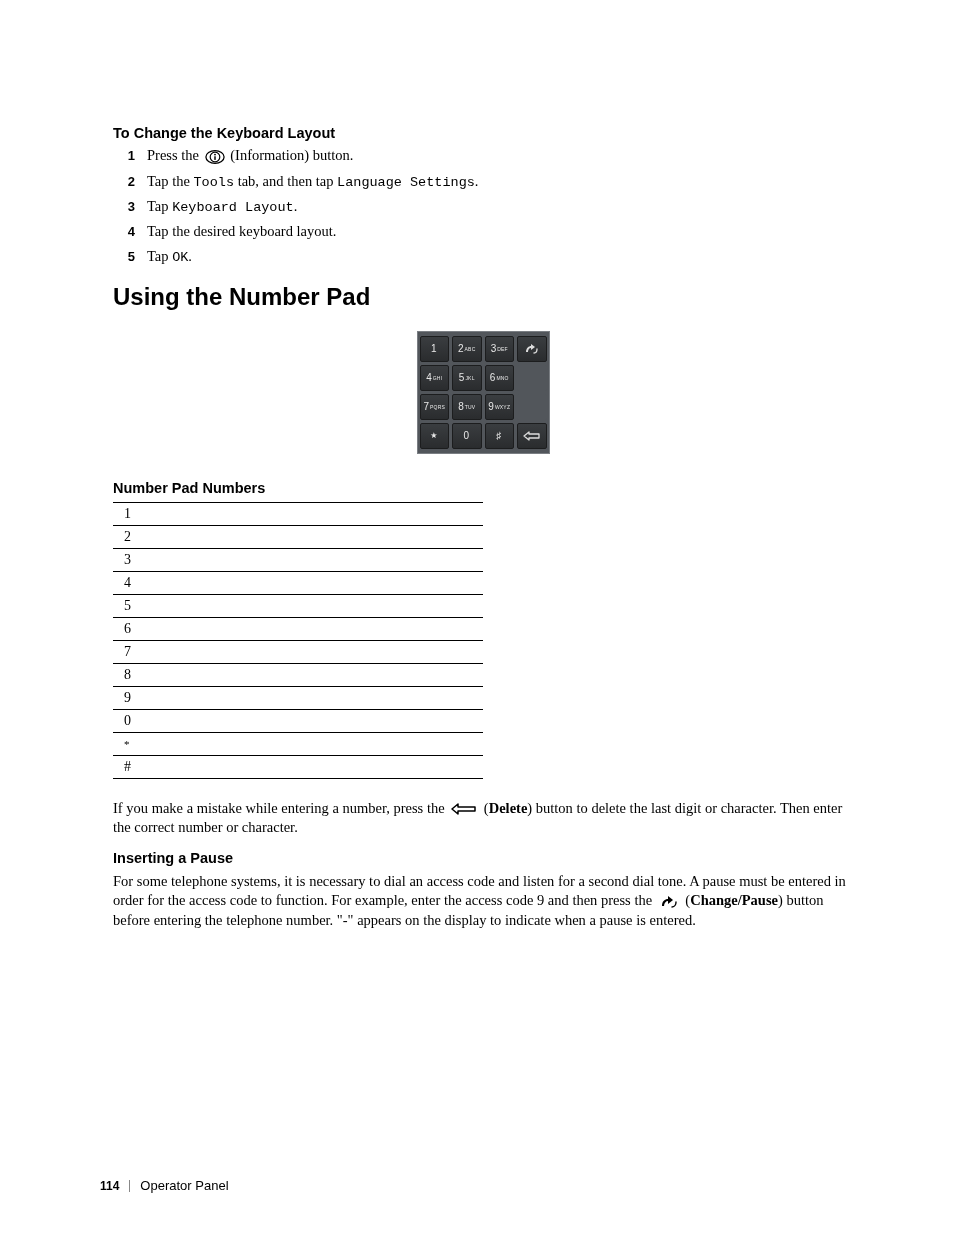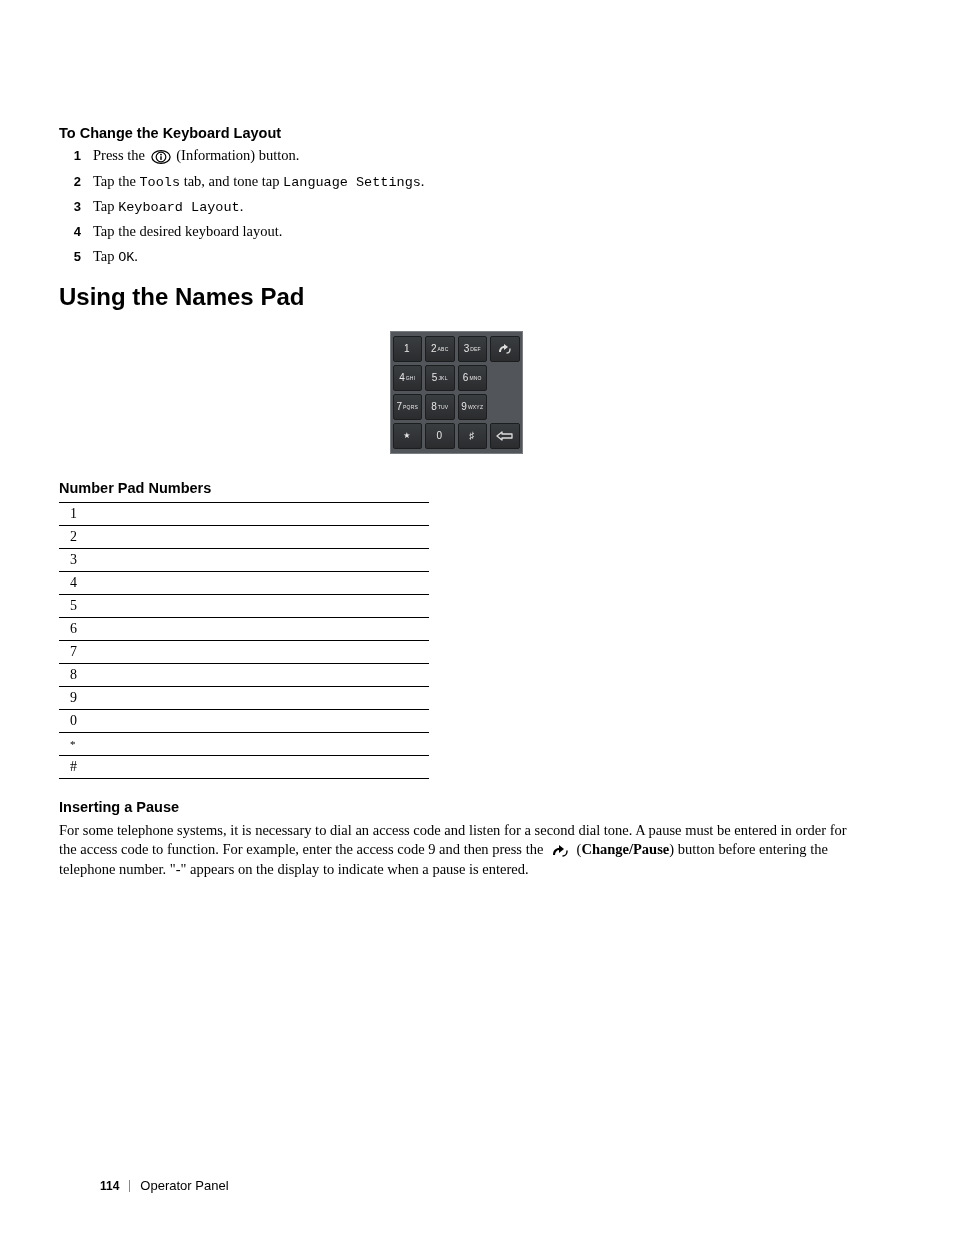--- a/index.html
+++ b/index.html
@@ -9,21 +9,21 @@
     color: #000;
     margin: 0;
     padding: 0;
     width: 954px;
     height: 1235px;
     position: relative;
     background: #fff;
     -webkit-font-smoothing: antialiased;
   }
   .page {
-    padding: 125px 101px 0 59px;
+    padding: 125px 101px 0 113px;
   }
   .h3 {
     font-family: Arial, Helvetica, sans-serif;
     font-weight: bold;
     font-size: 14.5px;
     margin: 0 0 6px 0;
   }
   ol.steps {
     list-style: none;
     padding: 0;
@@ -154,42 +154,42 @@
             <circle cx="11" cy="5.3" r="1" fill="#000"></circle>
             <rect x="10.2" y="7.2" width="1.6" height="4" fill="#000"></rect>
           </svg>
         </span>
         <span> (Information) button.</span>
       </span>
     </li>
     <li>
       <span class="step-num">2</span>
       <span>
-        <span>Tap the </span><span class="mono">Tools</span><span> tab, and tone tap </span><span class="mono">Language Settings</span><span>.</span>
+        <span>Tap the </span><span class="mono">Tools</span><span> tab, and then tap </span><span class="mono">Language Settings</span><span>.</span>
       </span>
     </li>
     <li>
       <span class="step-num">3</span>
       <span>
         <span>Tap </span><span class="mono">Keyboard Layout</span><span>.</span>
       </span>
     </li>
     <li>
       <span class="step-num">4</span>
       <span>Tap the desired keyboard layout.</span>
     </li>
     <li>
       <span class="step-num">5</span>
       <span>
         <span>Tap </span><span class="mono">OK</span><span>.</span>
       </span>
     </li>
   </ol>
 
-  <h2 class="section">Using the Names Pad</h2>
+  <h2 class="section">Using the Number Pad</h2>
 
   <div class="keypad">
     <div class="key">
         <span class="big">1</span>
       </div>
     <div class="key">
         <span class="big">2</span>
         <span class="sub">ABC</span>
       </div>
     <div class="key">
@@ -279,20 +279,29 @@
         </tr>
     <tr>
           <td style="font-size:11px">*</td>
         </tr>
     <tr>
           <td>#</td>
         </tr>
   </tbody>
     </table>
 
+  <p class="body-p">
+    <span>If you make a mistake while entering a number, press the </span>
+    <span class="inline-icon">
+      <svg width="26" height="12" viewBox="0 0 26 12" fill="none" stroke="#000" stroke-width="1.5" stroke-linecap="round" stroke-linejoin="round">
+        <path d="M1 6 L7 1 L7 4 L24 4 L24 8 L7 8 L7 11 Z"></path>
+      </svg>
+    </span>
+    <span> (</span><b>Delete</b><span>) button to delete the last digit or character. Then enter the correct number or character.</span>
+  </p>
 
   <div class="h3">Inserting a Pause</div>
   <p class="body-p">
     <span>For some telephone systems, it is necessary to dial an access code and listen for a second dial tone. A pause must be entered in order for the access code to function. For example, enter the access code 9 and then press the </span>
     <span class="inline-icon">
       <svg width="20" height="14" viewBox="0 0 20 14" fill="none" stroke="#000" stroke-width="1.4" stroke-linecap="round">
         <path d="M3 11 C3 6 6 4 9 4 L9 1 L14 5 L9 9 L9 6 C7 6 5 8 5 11 Z" fill="#000" stroke="none"></path>
         <path d="M13 12 C16 12 17 9 17 7"></path>
       </svg>
     </span>

